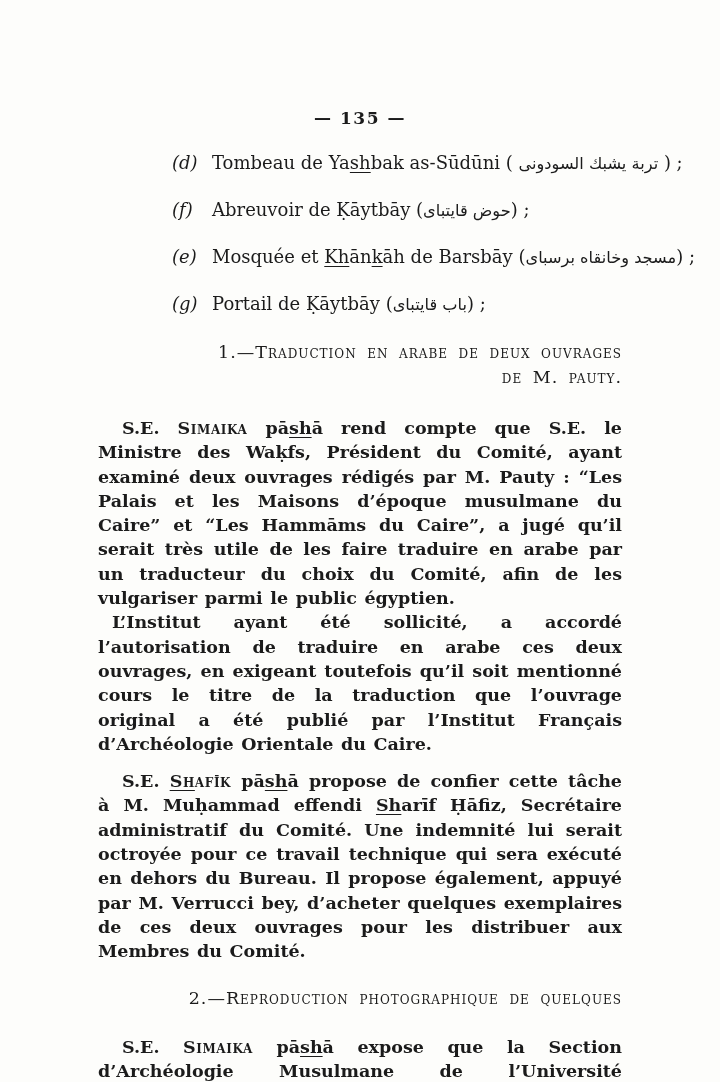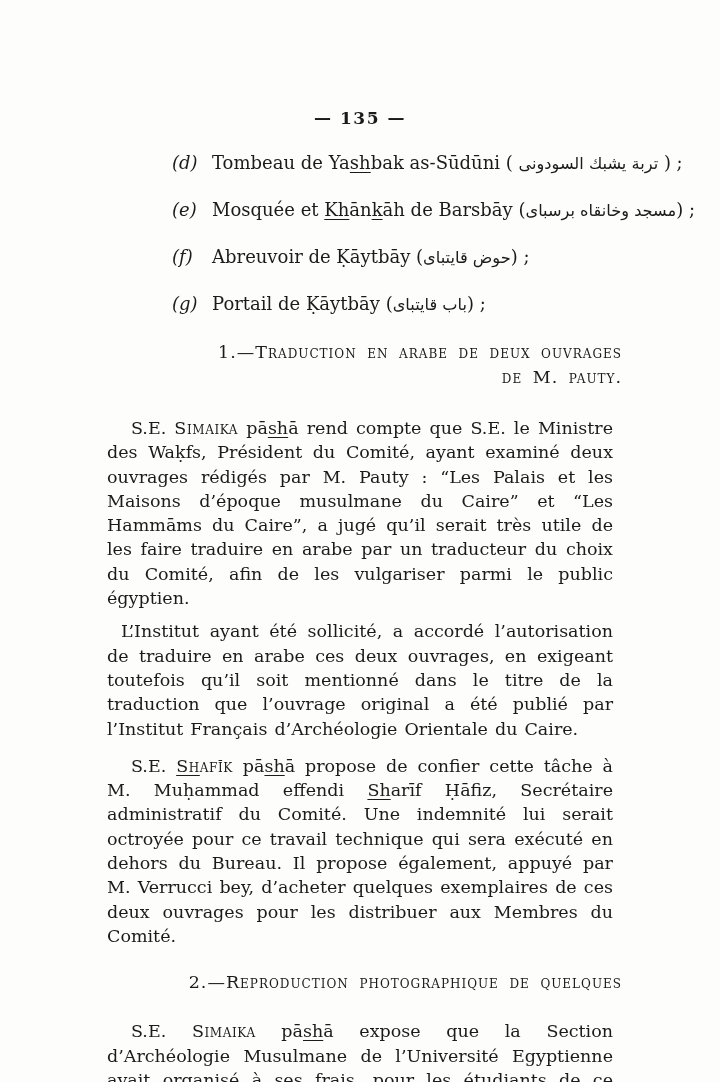--- a/index.html
+++ b/index.html
@@ -58,22 +58,23 @@
     letter-spacing: 1px;
     word-spacing: 4px;
     font-weight: 500;
   }
   .section-heading.first { margin-top: 24px; margin-bottom: 26px; }
   .section-heading.second { margin-top: 22px; margin-bottom: 24px; }
   .para {
     font-size: 17.5px;
     line-height: 24.3px;
     text-align: justify;
-    margin: 9px;
+    margin: 0;
     word-spacing: 1.5px;
+    font-weight: bold;
   }
   .para.indent { text-indent: 24px; }
   .para.small-indent { text-indent: 14px; }
   .para.gap-before { margin-top: 13px; }
   .seg-u {
     text-decoration: underline;
     text-decoration-thickness: 1px;
     text-underline-offset: 3px;
   }
   .seg-sc {
@@ -93,37 +94,37 @@
 <div class="page">
   <div class="content">
 
     <div class="page-number">— 135 —</div>
 
     <div class="monument-list">
       <div class="monument-item">
         <span class="item-label">(d)</span><span class="item-text"><span>Tombeau de Ya</span><span class="seg-u">sh</span><span>bak as-Sūdūni ( </span><span class="seg-ar">تربة يشبك السودونى</span><span> ) ;</span></span>
       </div>
       <div class="monument-item">
-        <span class="item-label">(e)</span><span class="item-text"><span>Mosquée et </span><span class="seg-u">Kh</span><span>ān</span><span class="seg-u">k</span><span>āh de Barsbāy (</span><span class="seg-ar">مسجد وخانقاه برسباى</span><span>) ;</span></span>
+        <span class="item-label">(f)</span><span class="item-text"><span>Abreuvoir de Ḳāytbāy (</span><span class="seg-ar">حوض قايتباى</span><span>) ;</span></span>
       </div>
       <div class="monument-item">
-        <span class="item-label">(f)</span><span class="item-text"><span>Abreuvoir de Ḳāytbāy (</span><span class="seg-ar">حوض قايتباى</span><span>) ;</span></span>
+        <span class="item-label">(e)</span><span class="item-text"><span>Mosquée et </span><span class="seg-u">Kh</span><span>ān</span><span class="seg-u">k</span><span>āh de Barsbāy (</span><span class="seg-ar">مسجد وخانقاه برسباى</span><span>) ;</span></span>
       </div>
       <div class="monument-item">
         <span class="item-label">(g)</span><span class="item-text"><span>Portail de Ḳāytbāy (</span><span class="seg-ar">باب قايتباى</span><span>) ;</span></span>
       </div>
     </div>
 
     <div class="section-heading first">
       <div>1.—Traduction en arabe de deux ouvrages</div>
       <div>de M. pauty.</div>
     </div>
 
     <p class="para indent"><span>S.E. </span><span class="seg-sc">Simaika</span><span> pā</span><span class="seg-u">sh</span><span>ā rend compte que S.E. le Ministre des Waḳfs, Président du Comité, ayant examiné deux ouvrages rédigés par M. Pauty : “Les Palais et les Maisons d’époque musulmane du Caire” et “Les Hammāms du Caire”, a jugé qu’il serait très utile de les faire traduire en arabe par un traducteur du choix du Comité, afin de les vulgariser parmi le public égyptien.</span></p>
-    <p class="para small-indent"><span>L’Institut ayant été sollicité, a accordé l’autorisation de traduire en arabe ces deux ouvrages, en exigeant toutefois qu’il soit mentionné dans le titre de la traduction que l’ouvrage original a été publié par l’Institut Français d’Archéologie Orientale du Caire.</span></p>
+    <p class="para small-indent"><span>L’Institut ayant été sollicité, a accordé l’autorisation de traduire en arabe ces deux ouvrages, en exigeant toutefois qu’il soit mentionné cours le titre de la traduction que l’ouvrage original a été publié par l’Institut Français d’Archéologie Orientale du Caire.</span></p>
     <p class="para indent gap-before"><span>S.E. </span><span class="seg-sc seg-u">Sh</span><span class="seg-sc">afīk</span><span> pā</span><span class="seg-u">sh</span><span>ā propose de confier cette tâche à M. Muḥammad effendi </span><span class="seg-u">Sh</span><span>arīf Ḥāfiz, Secrétaire administratif du Comité. Une indemnité lui serait octroyée pour ce travail technique qui sera exécuté en dehors du Bureau. Il propose également, appuyé par M. Verrucci bey, d’acheter quelques exemplaires de ces deux ouvrages pour les distribuer aux Membres du Comité.</span></p>
 
     <div class="section-heading second">
       <div>2.—Reproduction photographique de quelques</div>
     </div>
 
     <p class="para indent"><span>S.E. </span><span class="seg-sc">Simaika</span><span> pā</span><span class="seg-u">sh</span><span>ā expose que la Section d’Archéologie Musulmane de l’Université Egyptienne avait organisé à ses frais, pour les étudiants de ce cours, un voyage d’étude en Palestine, pour permettre aux étudiants de visiter la mosquée Al-Akṣa et Ḳubbat as-Ṣa</span><span class="seg-u">kh</span><span>ra.</span></p>
 
   </div>
 </div>

